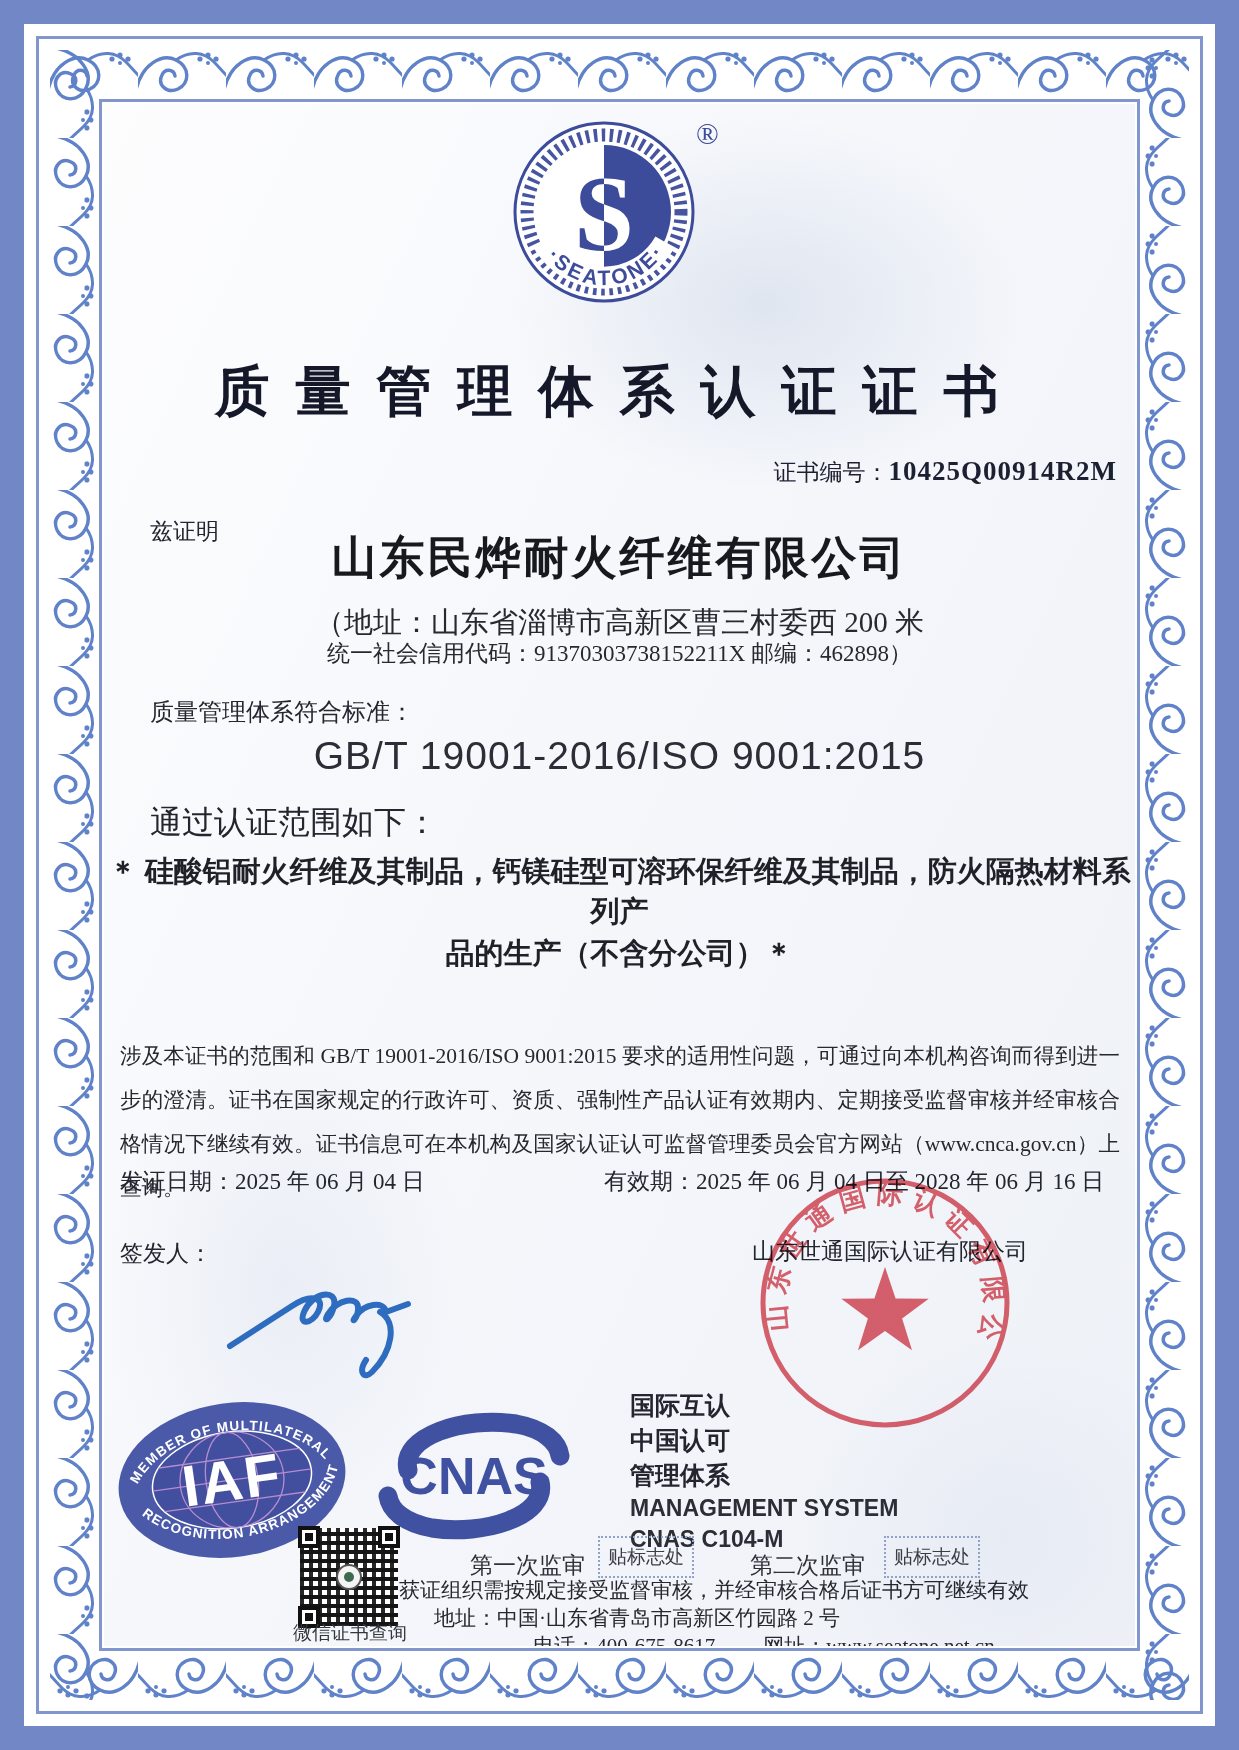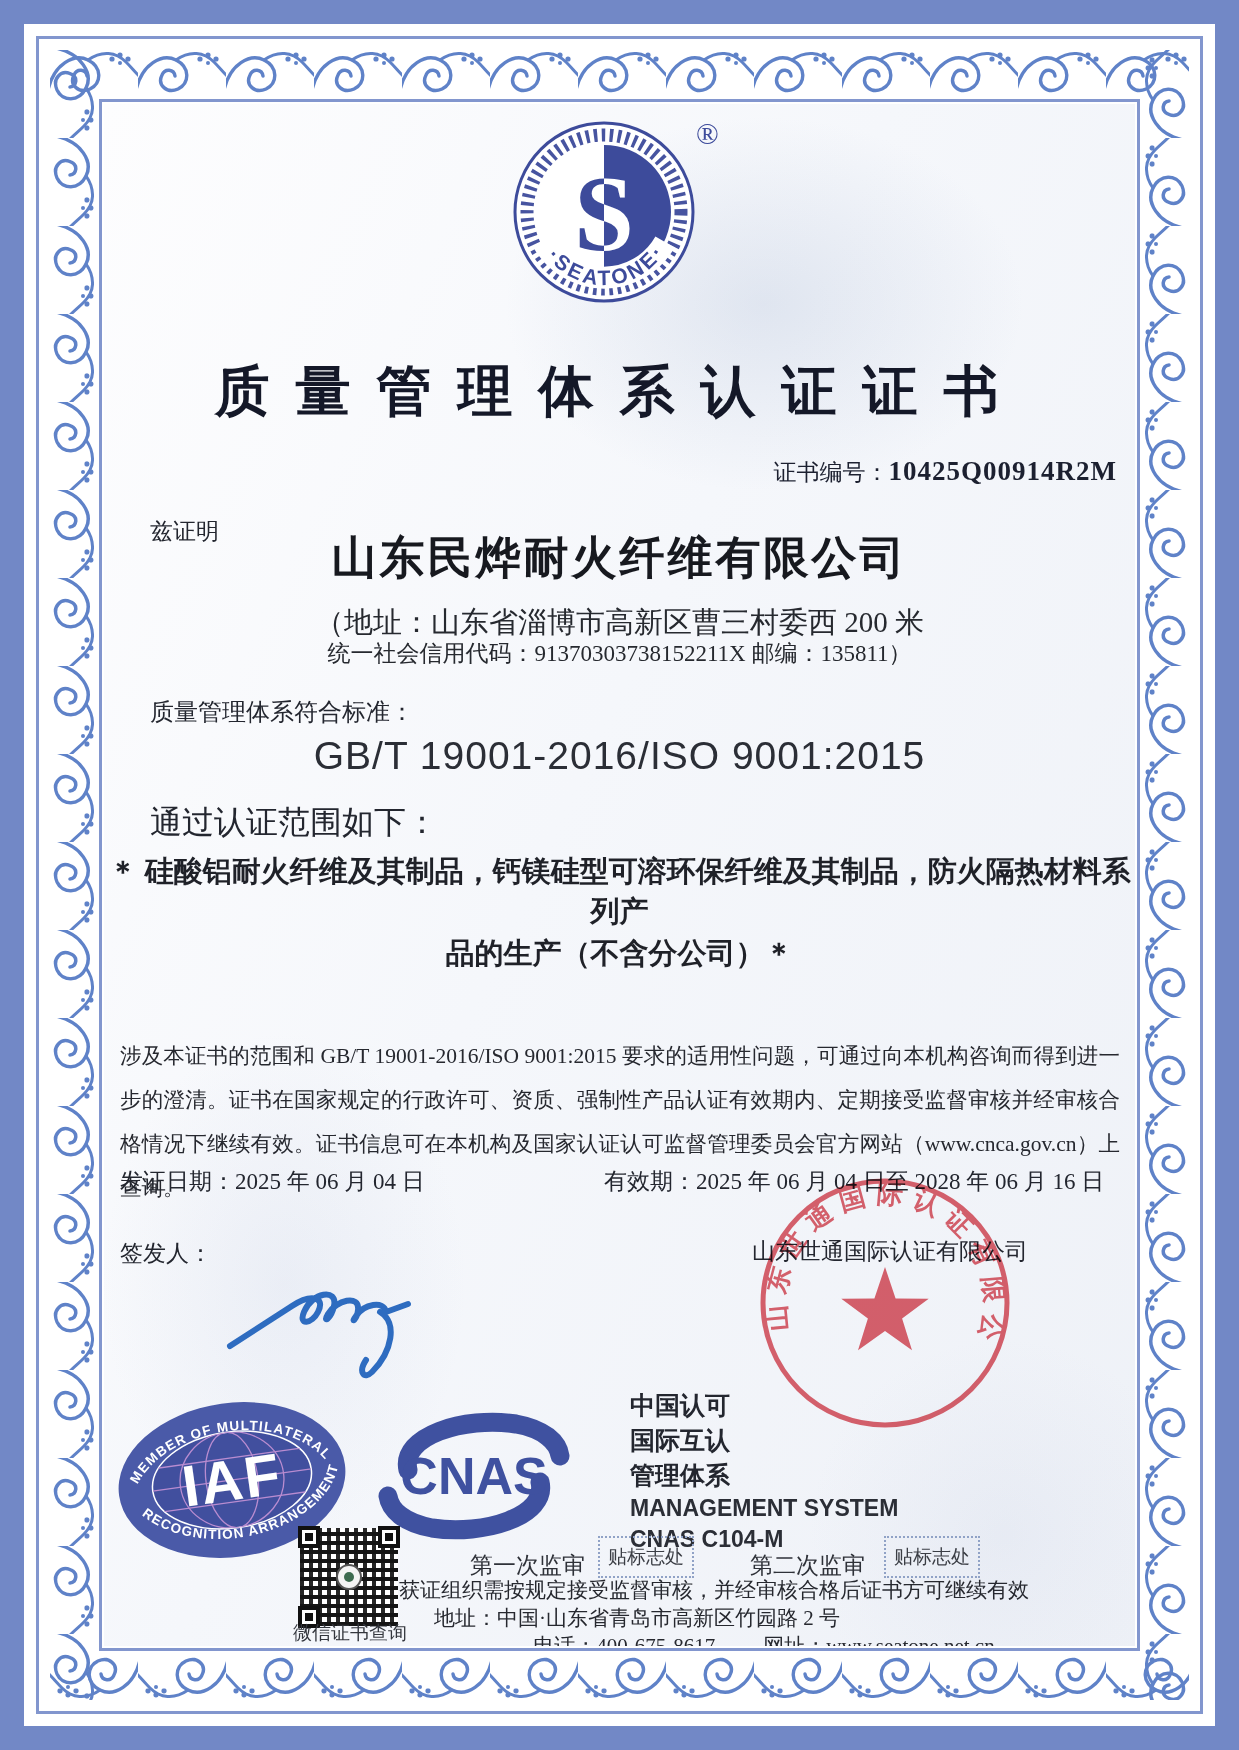--- a/index.html
+++ b/index.html
@@ -174,21 +174,21 @@
 
     <div class="abs title">质量管理体系认证证书</div>
 
     <div class="abs certno">
       <span>证书编号：</span><b>10425Q00914R2M</b>
     </div>
 
     <div class="abs certify">兹证明</div>
     <div class="abs company">山东民烨耐火纤维有限公司</div>
     <div class="abs addr1">（地址：山东省淄博市高新区曹三村委西 200 米</div>
-    <div class="abs addr2">统一社会信用代码：91370303738152211X 邮编：135811）</div>
+    <div class="abs addr2">统一社会信用代码：91370303738152211X 邮编：462898）</div>
 
     <div class="abs stdlabel">质量管理体系符合标准：</div>
     <div class="abs standard">GB/T 19001-2016/ISO 9001:2015</div>
 
     <div class="abs scopelabel">通过认证范围如下：</div>
     <div class="abs scope1">＊ 硅酸铝耐火纤维及其制品，钙镁硅型可溶环保纤维及其制品，防火隔热材料系列产</div>
     <div class="abs scope2">品的生产（不含分公司）＊</div>
 
     <div class="abs legal">涉及本证书的范围和 GB/T 19001-2016/ISO 9001:2015 要求的适用性问题，可通过向本机构咨询而得到进一步的澄清。证书在国家规定的行政许可、资质、强制性产品认证有效期内、定期接受监督审核并经审核合格情况下继续有效。证书信息可在本机构及国家认证认可监督管理委员会官方网站（www.cnca.gov.cn）上查询。</div>
 
@@ -245,22 +245,22 @@
       </g>
     </svg>
 
     <svg class="abs cnas" viewBox="0 0 204 132">
       <path d="M36,60 C28,26 92,6 144,14 C172,19 186,32 188,46" fill="none" stroke="#3f51a0" stroke-width="19" stroke-linecap="round"></path>
       <path d="M168,72 C176,106 112,126 60,118 C32,113 18,100 16,86" fill="none" stroke="#3f51a0" stroke-width="19" stroke-linecap="round"></path>
       <text x="102" y="84" text-anchor="middle" font-family="Liberation Sans, sans-serif" font-weight="800" font-size="52" fill="#3f51a0">CNAS</text>
     </svg>
 
     <div class="abs accblock">
+      <div class="zh">国际互认</div>
       <div class="zh">中国认可</div>
-      <div class="zh">国际互认</div>
       <div class="zh">管理体系</div>
       <div class="en">MANAGEMENT SYSTEM</div>
       <div class="en">CNAS C104-M</div>
     </div>
 
     <div class="qr">
       <div class="finder f1"></div>
       <div class="finder f2"></div>
       <div class="finder f3"></div>
       <div class="qrlogo"></div>

